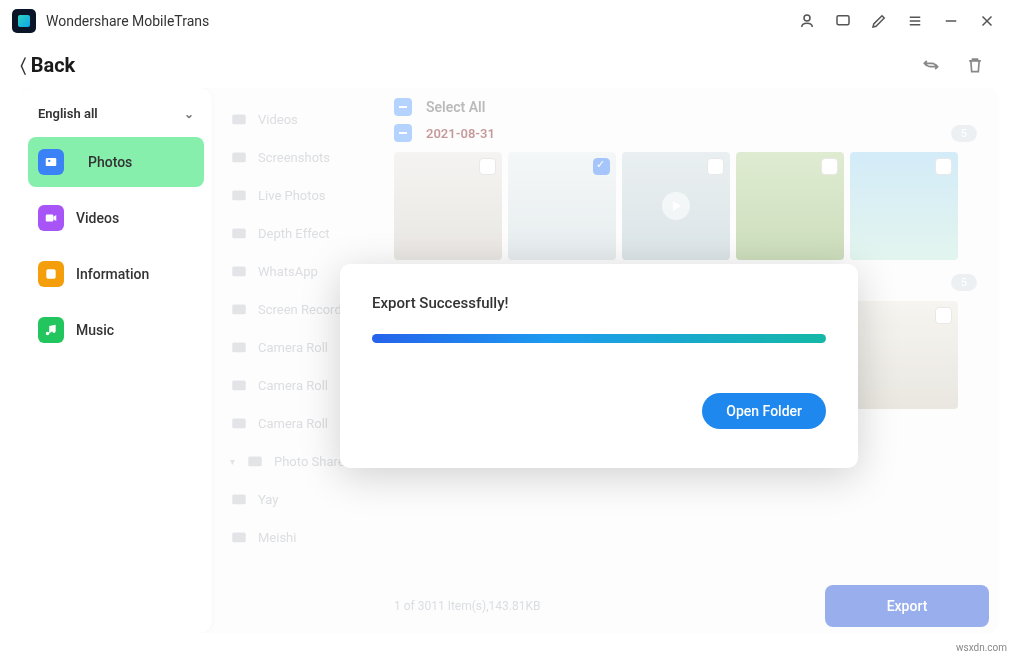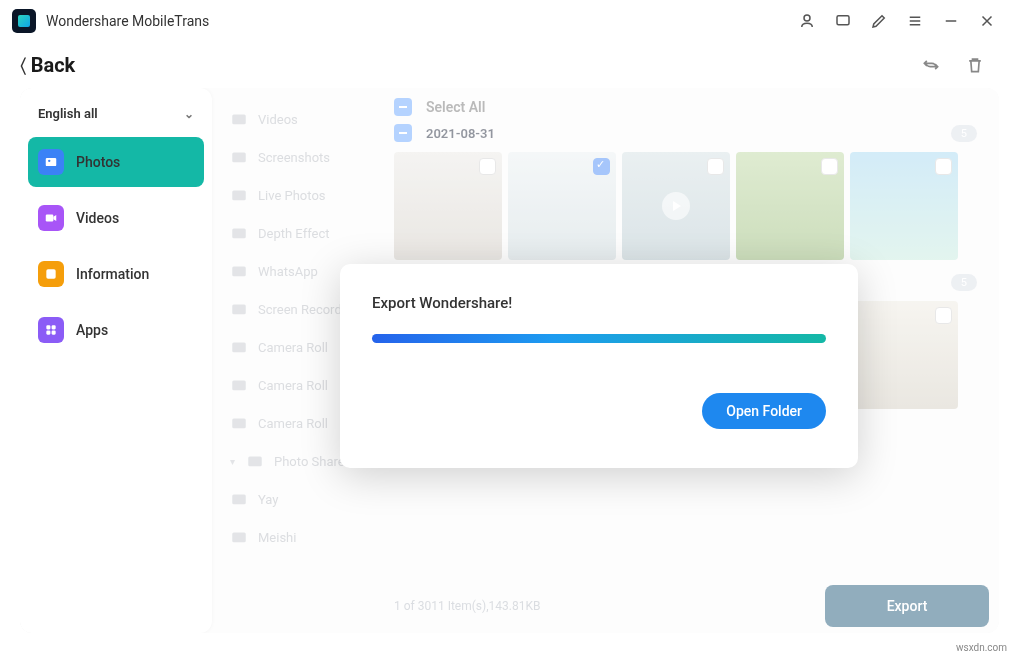--- a/index.html
+++ b/index.html
@@ -17,55 +17,55 @@
 .back-text { font-size: 20px; font-weight: 700; color: #1a1a1a; cursor: pointer; }
 .backbar-spacer { flex: 1; }
 .backbar-icon { width: 20px; height: 20px; margin: 0 12px; color: #888; cursor: pointer; }
 
 .content { position: absolute; top: 88px; left: 20px; right: 18px; bottom: 26px; display: flex; border-radius: 12px; overflow: hidden; background: #fafafa; }
 
 .sidebar-left { width: 192px; background: #fff; border-radius: 12px; padding: 10px 8px; box-shadow: 0 0 4px rgba(0,0,0,0.04); text-align: right; }
 .lang-row { display: flex; align-items: center; justify-content: space-between; padding: 8px 10px 16px; font-size: 13px; font-weight: 600; color: #333; cursor: pointer; }
 .chev-down { color: #777; font-size: 12px; }
 .nav-item { display: flex; align-items: center; padding: 12px 10px; border-radius: 8px; margin-bottom: 6px; cursor: pointer; font-size: 14px; color: #333; font-weight: 500; }
-.nav-item.active { background: #14b8a6; }
+.nav-item.active { background: #86efac; gap: 12px; }
 .nav-icon { width: 26px; height: 26px; border-radius: 6px; margin-right: 12px; display: flex; align-items: center; justify-content: center; }
 .nav-icon.blue { background: #3b82f6; } .nav-icon.purple { background: #a855f7; } .nav-icon.orange { background: #f59e0b; } .nav-icon.green { background: #22c55e; } .nav-icon.violet { background: #8b5cf6; }
 .nav-icon svg { width: 14px; height: 14px; fill: #fff; }
 
 .sidebar-mid { width: 182px; padding: 12px 6px 12px 12px; }
 .folder-item { display: flex; align-items: center; padding: 10px 6px; color: #b0b4bb; font-size: 13px; cursor: pointer; }
 .folder-icon { width: 18px; height: 18px; margin-right: 10px; flex-shrink: 0; }
 .folder-icon svg { width: 100%; height: 100%; fill: #c0c4cb; }
 .folder-arrow { width: 10px; margin-right: 6px; color: #c0c4cb; font-size: 10px; }
 
 .main-area { flex: 1; padding: 4px 10px 10px 0; position: relative; }
 .select-row { display: flex; align-items: center; padding: 6px 0 4px; }
 .tri-check { width: 18px; height: 18px; background: #5b9eff; border-radius: 4px; margin-right: 14px; display: flex; align-items: center; justify-content: center; cursor: pointer; }
 .tri-check::after { content: ""; width: 8px; height: 2px; background: #fff; }
 .select-label { font-size: 14px; color: #666; font-weight: 600; }
 .date-row { display: flex; align-items: center; padding: 4px 0 10px; }
-.date-label { font-size: 13px; color: #0f172a; font-weight: 600; }
+.date-label { font-size: 13px; color: #7f1d1d; font-weight: 600; }
 .date-badge { margin-left: auto; margin-right: 12px; background: #d8dde4; color: #fff; font-size: 11px; padding: 2px 10px; border-radius: 10px; }
 .grid { display: flex; flex-wrap: wrap; gap: 6px; }
 .thumb { width: 108px; height: 108px; background: #d4d8df; border-radius: 4px; position: relative; background-size: cover; background-position: center; }
 .thumb-check { position: absolute; top: 6px; right: 6px; width: 17px; height: 17px; background: #fff; border: 1.5px solid #ccc; border-radius: 4px; cursor: pointer; }
 .thumb-check.checked { background: #3b82f6; border-color: #3b82f6; }
 .thumb-check.checked::after { content: "✓"; color: #fff; font-size: 11px; position: absolute; top: -1px; left: 2px; }
 .play-overlay { position: absolute; top: 50%; left: 50%; transform: translate(-50%,-50%); width: 28px; height: 28px; background: rgba(255,255,255,0.6); border-radius: 50%; display: flex; align-items: center; justify-content: center; }
 .play-overlay::after { content: ""; border-left: 8px solid #fff; border-top: 5px solid transparent; border-bottom: 5px solid transparent; margin-left: 2px; }
 
 .date-row2 { display: flex; align-items: center; padding: 12px 0 6px; }
 .empty-check { width: 17px; height: 17px; border: 1.5px solid #ccc; border-radius: 4px; margin-right: 14px; cursor: pointer; }
 
 .status-bar { position: absolute; bottom: 6px; left: 0; right: 10px; display: flex; align-items: center; }
 .status-text { font-size: 12px; color: #aeb4bd; }
 .status-spacer { flex: 1; }
 .action-btn { width: 164px; height: 42px; border-radius: 8px; font-size: 14px; font-weight: 500; color: #fff; display: flex; align-items: center; justify-content: center; cursor: pointer; margin-left: 22px; }
-.import-btn { background: #9cc0f0; } .export-btn { background: #0c4a6e; }
+.import-btn { background: #9cc0f0; } .export-btn { background: #1d4ed8; }
 
 .dim-overlay { position: absolute; top: 88px; left: 20px; right: 18px; bottom: 26px; background: rgba(255,255,255,0.55); border-radius: 12px; pointer-events: none; }
 .sidebar-left { position: relative; z-index: 2; }
 
 .modal { position: absolute; top: 264px; left: 340px; width: 518px; height: 204px; background: #fff; border-radius: 10px; box-shadow: 0 8px 40px rgba(0,0,0,0.18); padding: 30px 32px 24px; z-index: 10; }
 .modal-title { font-size: 15px; color: #333; font-weight: 500; margin-bottom: 22px; }
 .progress { height: 9px; border-radius: 5px; background: linear-gradient(90deg, #2563eb 0%, #1d9bf0 40%, #14b8a6 100%); }
 .modal-actions { display: flex; justify-content: flex-end; gap: 16px; margin-top: 50px; }
 .modal-btn { height: 36px; padding: 0 24px; border-radius: 18px; font-size: 14px; font-weight: 500; display: flex; align-items: center; cursor: pointer; }
 .btn-primary { background: #1e88ef; color: #fff; }
@@ -146,29 +146,26 @@
         </div>
         <div class="nav-item">
           <div class="nav-icon orange">
             <svg viewBox="0 0 24 24">
               <rect x="4" y="4" width="16" height="16" rx="3"></rect>
             </svg>
           </div>
           <span>Information</span>
         </div>
         <div class="nav-item">
-          <div class="nav-icon violet">
+          <div class="nav-icon green">
             <svg viewBox="0 0 24 24">
-              <rect x="4" y="4" width="7" height="7" rx="2"></rect>
-              <rect x="13" y="4" width="7" height="7" rx="2"></rect>
-              <rect x="4" y="13" width="7" height="7" rx="2"></rect>
-              <rect x="13" y="13" width="7" height="7" rx="2"></rect>
+              <path d="M9 18a3 3 0 11-6 0 3 3 0 016 0zm0 0V5l11-2v11a3 3 0 11-6 0"></path>
             </svg>
           </div>
-          <span>Apps</span>
+          <span>Music</span>
         </div>
       </div>
   </div>
 
   <div class="sidebar-mid">
     <div id="folder-list">
         <div class="folder-item">
           <span class="folder-icon"><svg viewBox="0 0 24 24">
               <rect x="3" y="6" width="18" height="13" rx="2"></rect>
             </svg></span>
@@ -304,20 +301,20 @@
       <div class="status-spacer"></div>
       <div class="action-btn export-btn">Export</div>
     </div>
   </div>
 
 </div>
 
 <div class="dim-overlay"></div>
 
 <div class="modal">
-  <div class="modal-title">Export Wondershare!</div>
+  <div class="modal-title">Export Successfully!</div>
   <div class="progress"></div>
   <div class="modal-actions">
     <div class="modal-btn btn-primary">Open Folder</div>
   </div>
 </div>
 
 <div class="watermark">wsxdn.com</div>
 
 </body></html>

